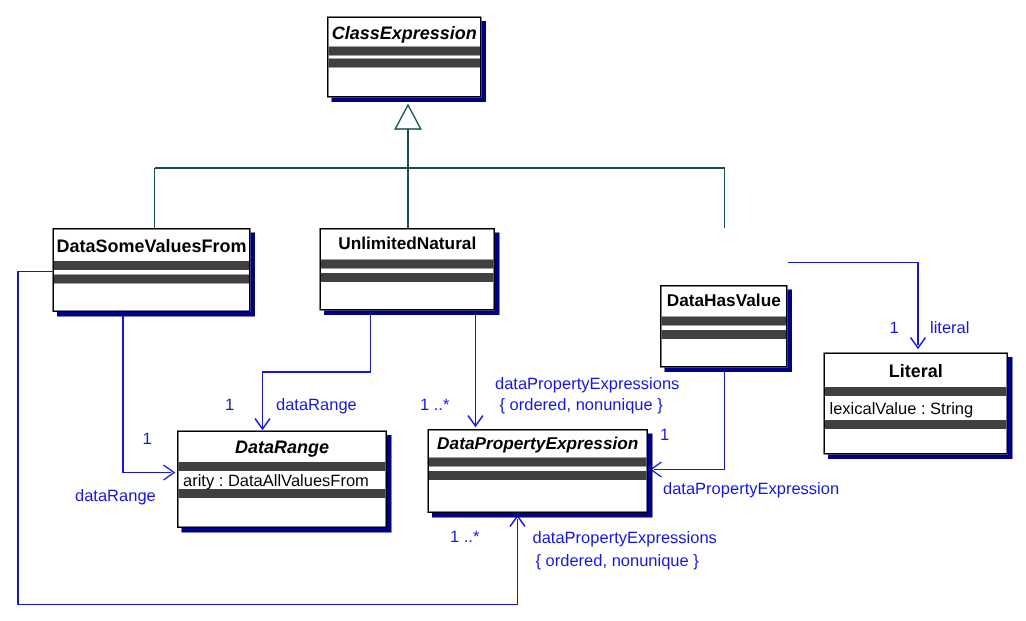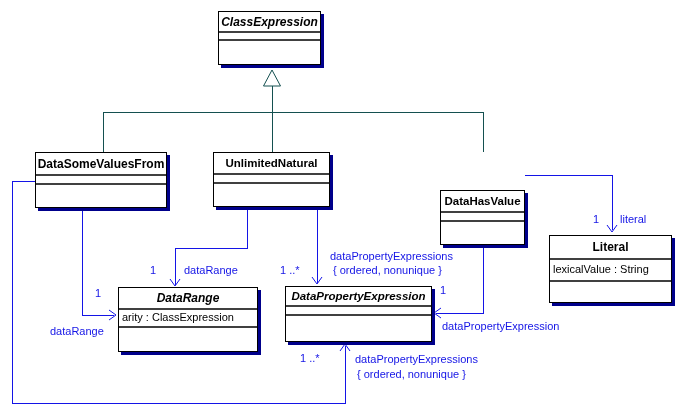--- a/index.html
+++ b/index.html
@@ -13,21 +13,21 @@
     position:absolute;background:#ffffff;border:1px solid #000;
     box-shadow:3px 3px 0 0 #00008b;box-sizing:border-box;
     display:flex;flex-direction:column;
   }
   .compartment{box-sizing:border-box;}
   .compartment.title{
     display:flex;align-items:center;justify-content:center;
     font-weight:bold;font-size:12px;color:#000;letter-spacing:0px;white-space:nowrap;
   }
   .abstract .compartment.title{font-style:italic;}
-  .compartment.attrs,.compartment.ops{border-top:2px solid #404040;}
+  .compartment.attrs,.compartment.ops{border-top:6px solid #404040;}
   .compartment.ops{flex:1 1 auto;}
   .attr-line{
     display:block;font-size:11px;color:#000;padding:1px 0 0 3px;white-space:nowrap;
   }
   .lbl{
     position:absolute;font-size:11px;color:#1414e6;white-space:nowrap;line-height:12px;
   }
 </style>
 </head>
 <body>
@@ -78,21 +78,21 @@
 
   <div class="class-box" style="left:440px;top:152px;width:85px;height:55px;margin-top:38px;">
     <div class="compartment title" style="height:20px;font-size:11.5px;">DataHasValue</div>
     <div class="compartment attrs" style="height:9px;"></div>
     <div class="compartment ops"></div>
   </div>
 
   <div class="class-box abstract" style="left:118px;top:287px;width:140px;height:65px;">
     <div class="compartment title" style="height:20px;">DataRange</div>
     <div class="compartment attrs" style="height:18px;">
-      <span class="attr-line">arity : ClassExpression</span>
+      <span class="attr-line">arity : DataAllValuesFrom</span>
     </div>
     <div class="compartment ops"></div>
   </div>
 
   <div class="class-box abstract" style="left:285px;top:286px;width:147px;height:56px;">
     <div class="compartment title" style="height:18px;font-size:11.5px;">DataPropertyExpression</div>
     <div class="compartment attrs" style="height:9px;"></div>
     <div class="compartment ops"></div>
   </div>
 

